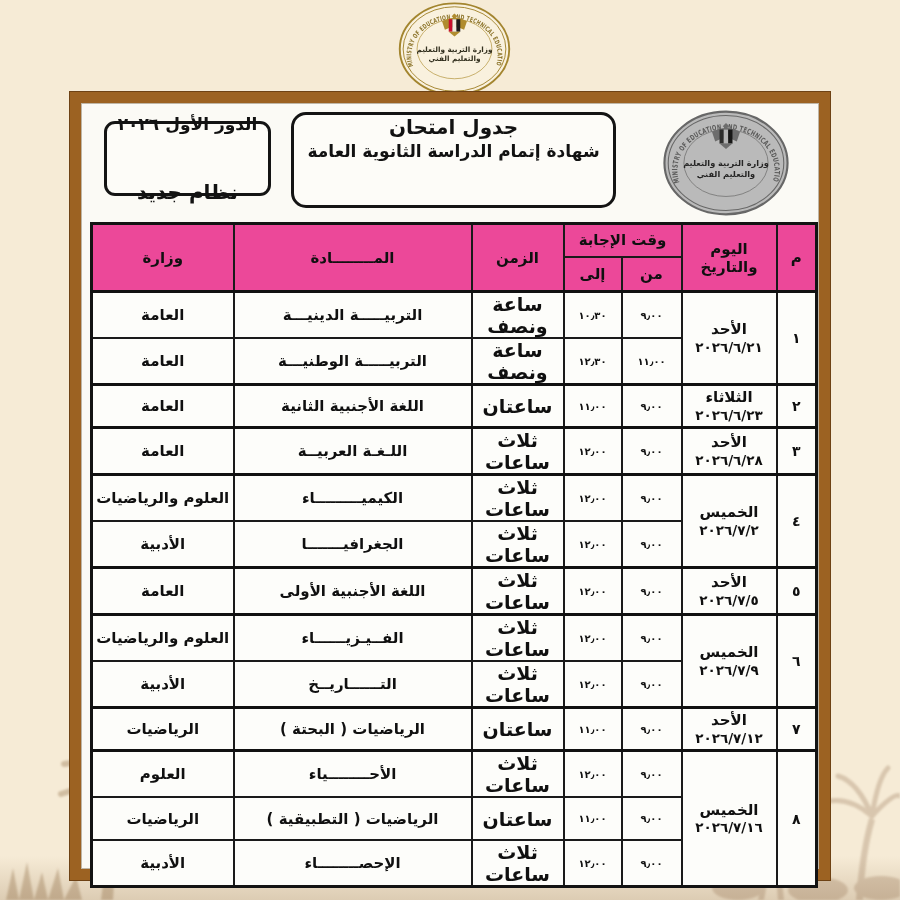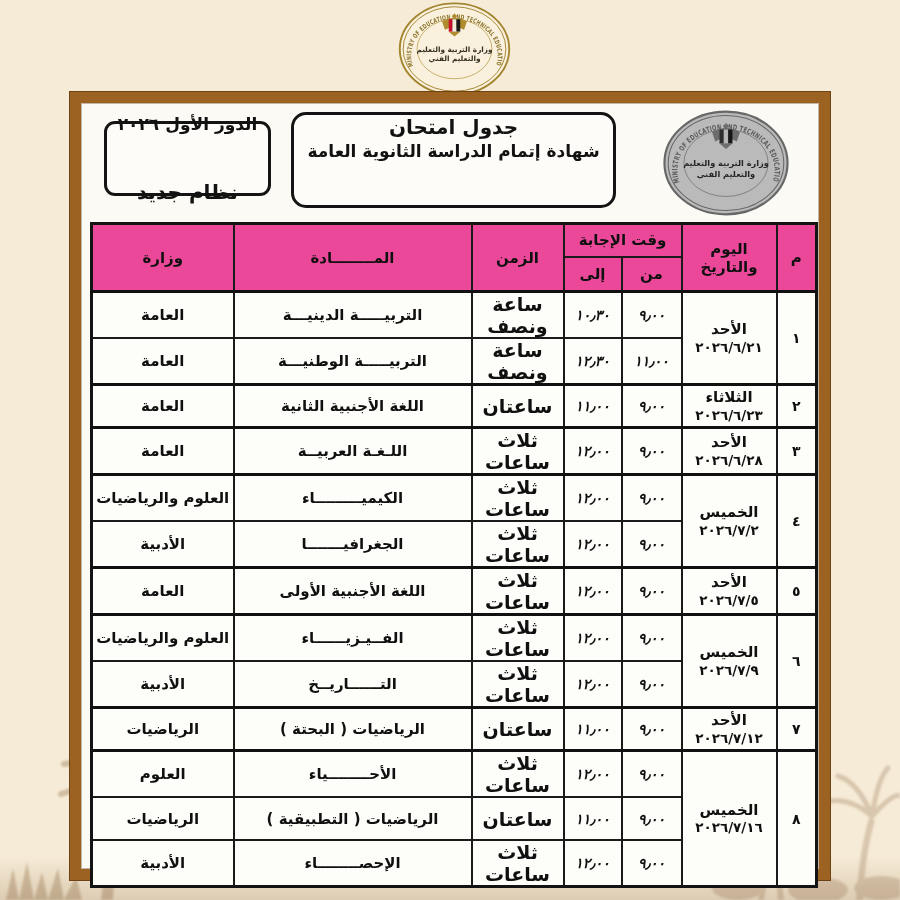--- a/index.html
+++ b/index.html
@@ -52,21 +52,21 @@
     font-weight:bold;color:#101010;padding:0;overflow:hidden;
   }
   .sched thead tr.h1{height:33px;}
   .sched thead tr.h2{height:35px;}
   .sched th{font-size:15px;background:#ec4899;}
   .sched tbody tr{height:43px;}
   .sched tbody tr.group-start td{border-top:3px solid #111;}
   .c-serial{font-size:14px;}
   .c-daydate .day{font-size:15px;line-height:1.25;}
   .c-daydate .date{font-size:13.5px;line-height:1.25;}
-  .c-time{font-size:14px;letter-spacing:1px;font-style:italic;}
+  .c-time{font-size:10px;letter-spacing:1px;}
   .c-duration{font-size:19px;}
   .c-subject{font-size:15px;}
   .c-branch{font-size:15px;}
   .hidden-defs{position:absolute;width:0;height:0;overflow:hidden;}
 </style>
 </head>
 <body>
 
 <svg class="hidden-defs" aria-hidden="true">
   <defs>

